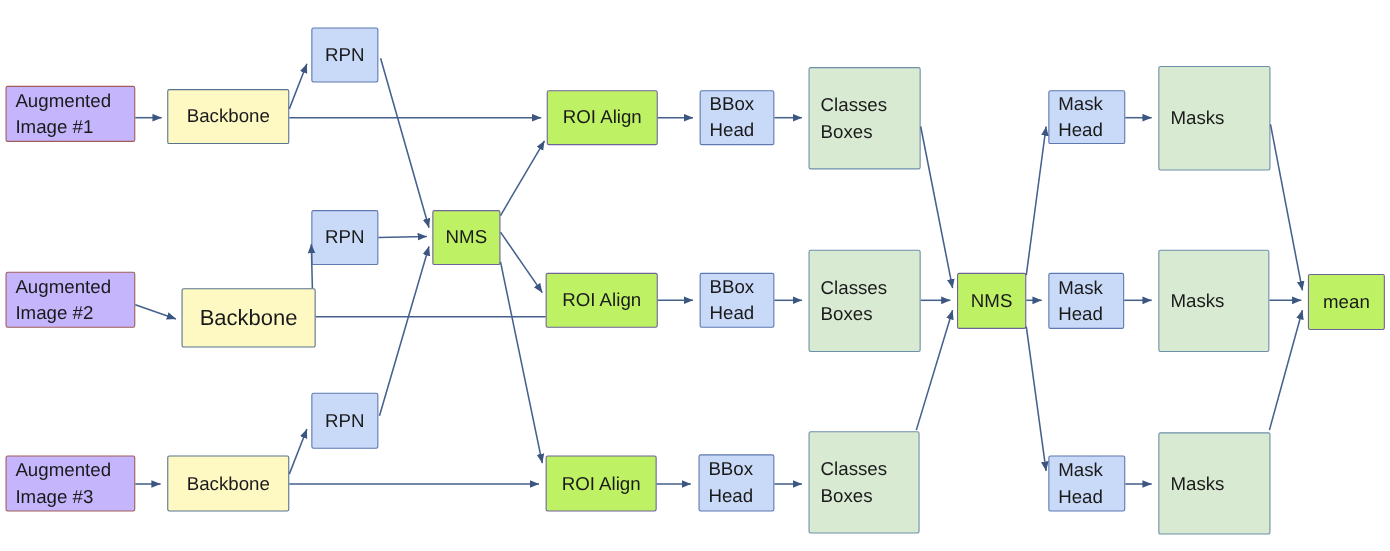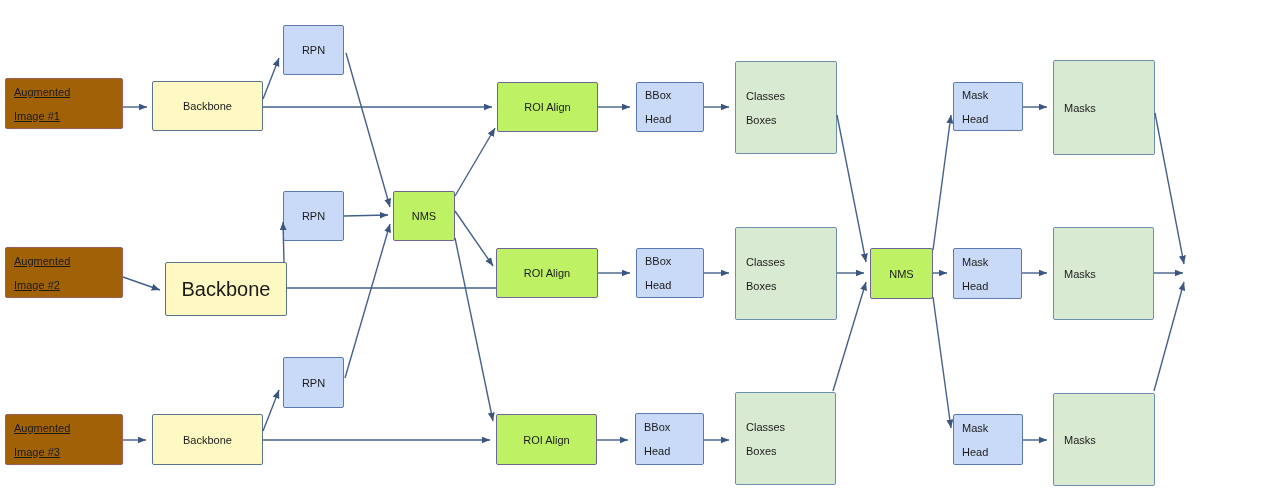--- a/index.html
+++ b/index.html
@@ -3,26 +3,26 @@
 <meta charset="utf-8">
 <style>
   html,body{margin:0;padding:0;background:#ffffff;}
   #canvas{
     position:relative;width:1264px;height:501px;background:#ffffff;overflow:hidden;
     font-family:"Liberation Sans", sans-serif;color:#1a1a1a;
   }
   .node{
     position:absolute;box-sizing:border-box;border:1.5px solid;border-radius:2px;
     display:flex;align-items:center;justify-content:center;
-    font-size:11px;line-height:24px;white-space:pre-line;
+    font-size:17px;line-height:24px;white-space:pre-line;
   }
   .node.left{justify-content:flex-start;padding-left:8px;text-align:left;}
   .node.pad10{padding-left:10px;}
   .node.big{font-size:20px;}
-  .pink  {background:#a16207;border-color:#a05d5a;text-decoration:underline;}
+  .pink  {background:#c4b5fd;border-color:#a05d5a;}
   .lblue {background:#fef9c3;border-color:#59748f;}
   .peri  {background:#c9daf8;border-color:#5e78b0;}
   .purple{background:#bef264;border-color:#6f639c;}
   .green {background:#d9ead3;border-color:#6e8fa9;}
   #edges{position:absolute;left:0;top:0;width:1264px;height:501px;pointer-events:none;}
   #edges line{stroke:#44618c;stroke-width:1.4;}
 </style>
 </head>
 <body>
 
@@ -48,20 +48,21 @@
   <div class="node purple" style="left:393px;top:191px;width:62px;height:50px">NMS</div>
   <div class="node purple" style="left:496px;top:248px;width:102px;height:50px">ROI Align</div>
   <div class="node peri left" style="left:636px;top:248px;width:68px;height:50px">BBox
 Head</div>
   <div class="node green left pad10" style="left:735px;top:227px;width:102px;height:93px">Classes
 Boxes</div>
   <div class="node purple" style="left:870px;top:248px;width:63px;height:51px">NMS</div>
   <div class="node peri left" style="left:953px;top:248px;width:69px;height:51px">Mask
 Head</div>
   <div class="node green left pad10" style="left:1053px;top:227px;width:101px;height:93px">Masks</div>
+  <div class="node purple" style="left:1189px;top:249px;width:70px;height:51px">mean</div>
 
   <div class="node pink left" style="left:5px;top:414px;width:118px;height:51px">Augmented
 Image #3</div>
   <div class="node lblue" style="left:152px;top:414px;width:111px;height:51px">Backbone</div>
   <div class="node peri" style="left:283px;top:357px;width:61px;height:51px">RPN</div>
   <div class="node purple" style="left:496px;top:414px;width:101px;height:51px">ROI Align</div>
   <div class="node peri left" style="left:635px;top:413px;width:69px;height:52px">BBox
 Head</div>
   <div class="node green left pad10" style="left:735px;top:392px;width:101px;height:93px">Classes
 Boxes</div>

